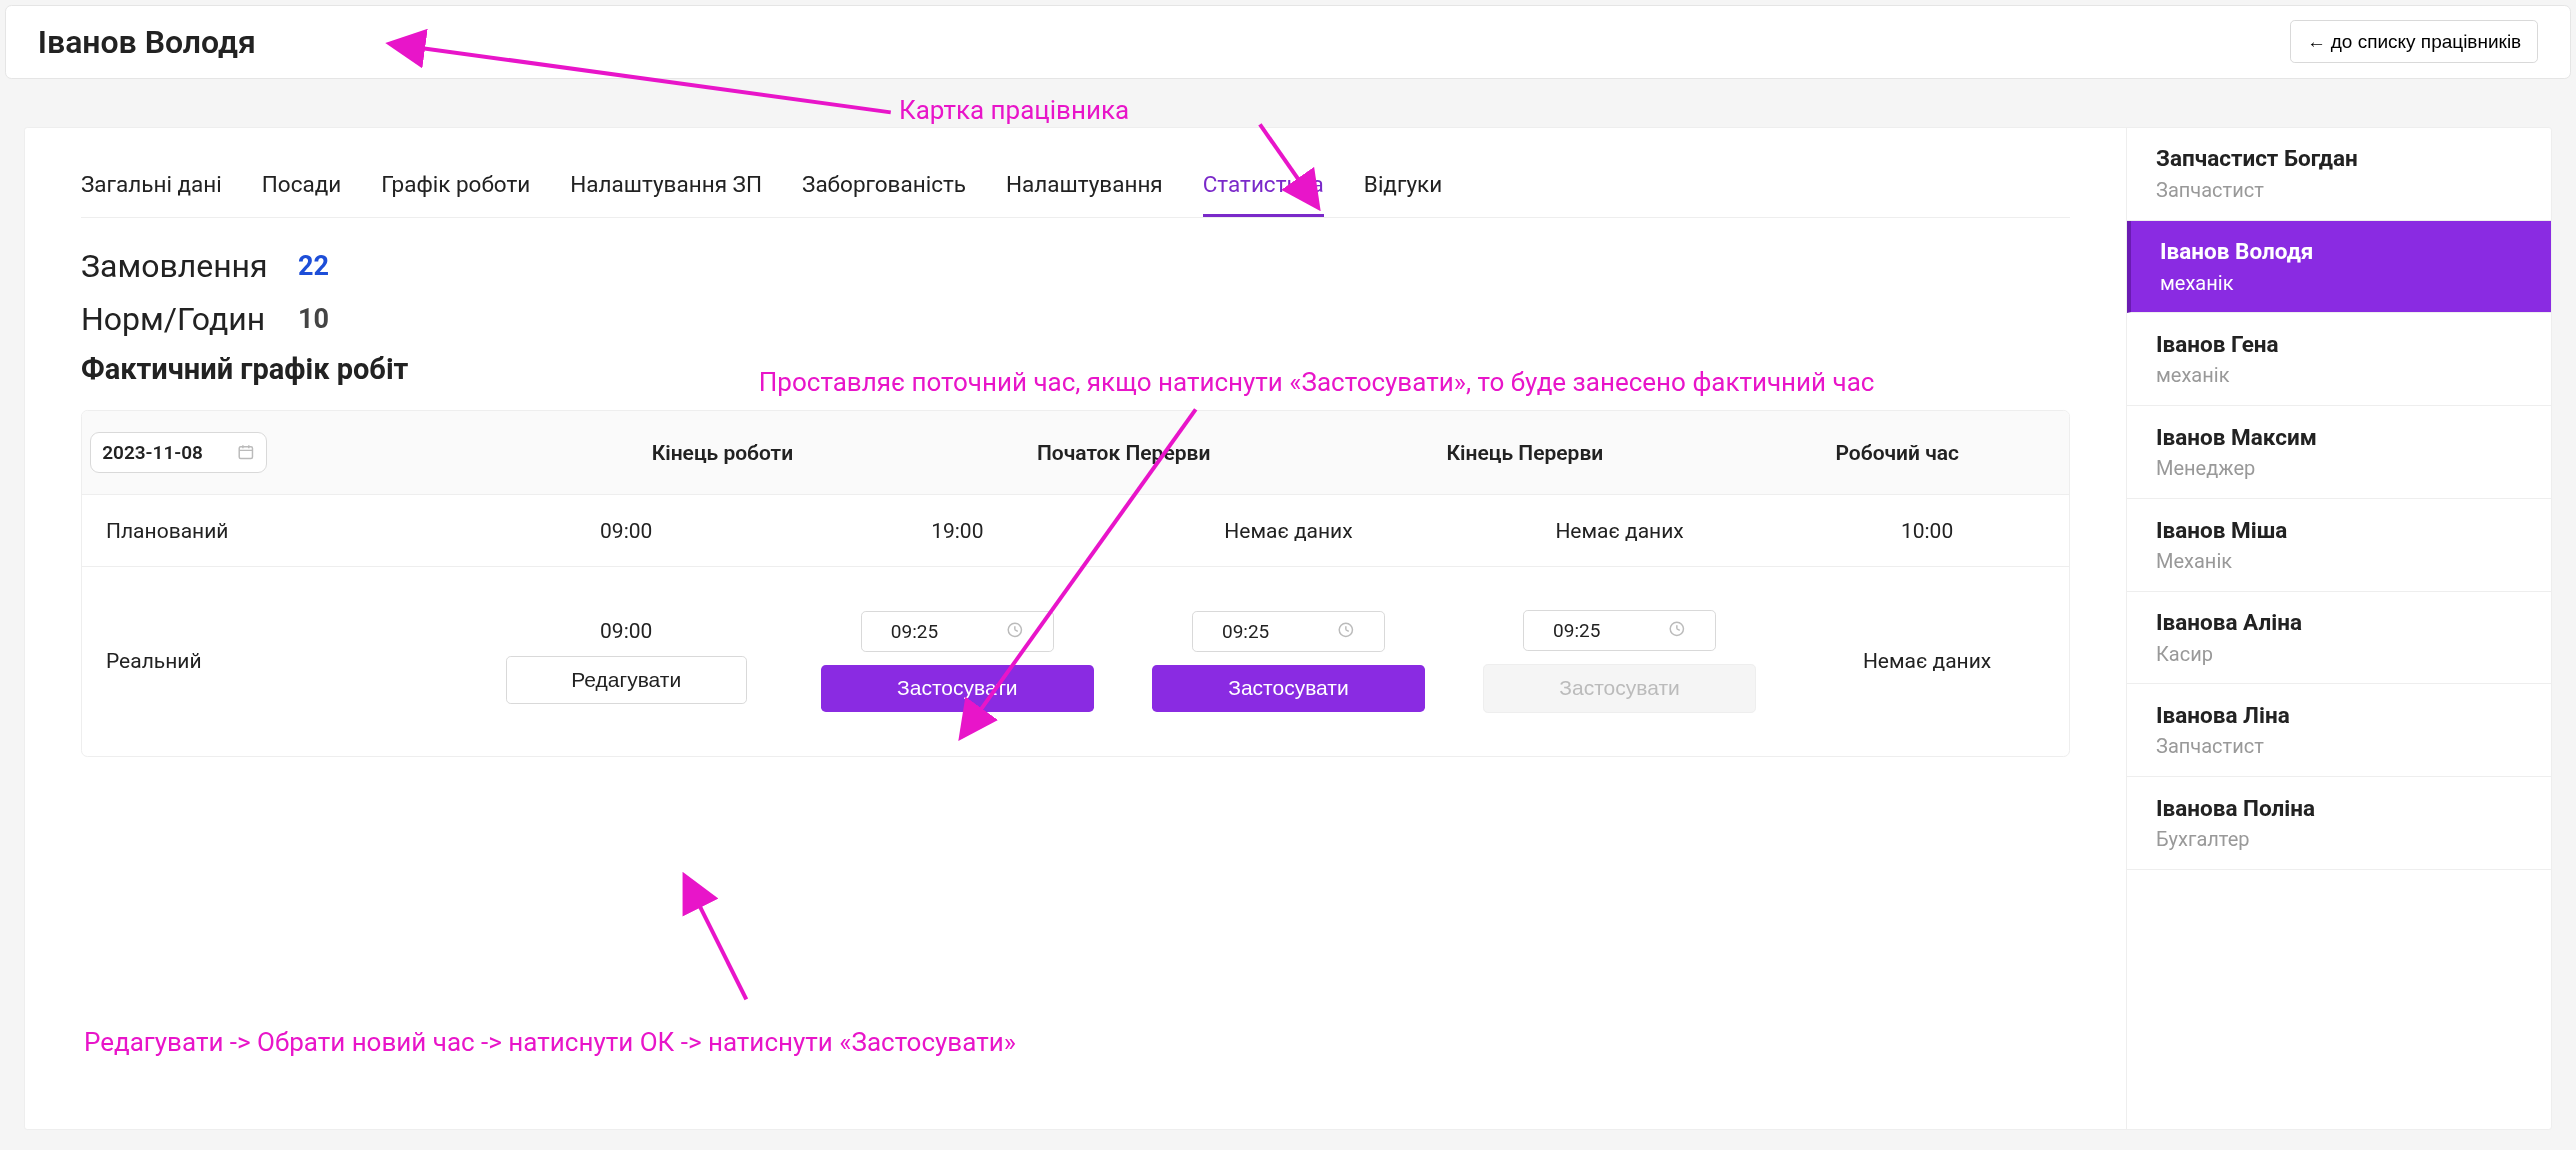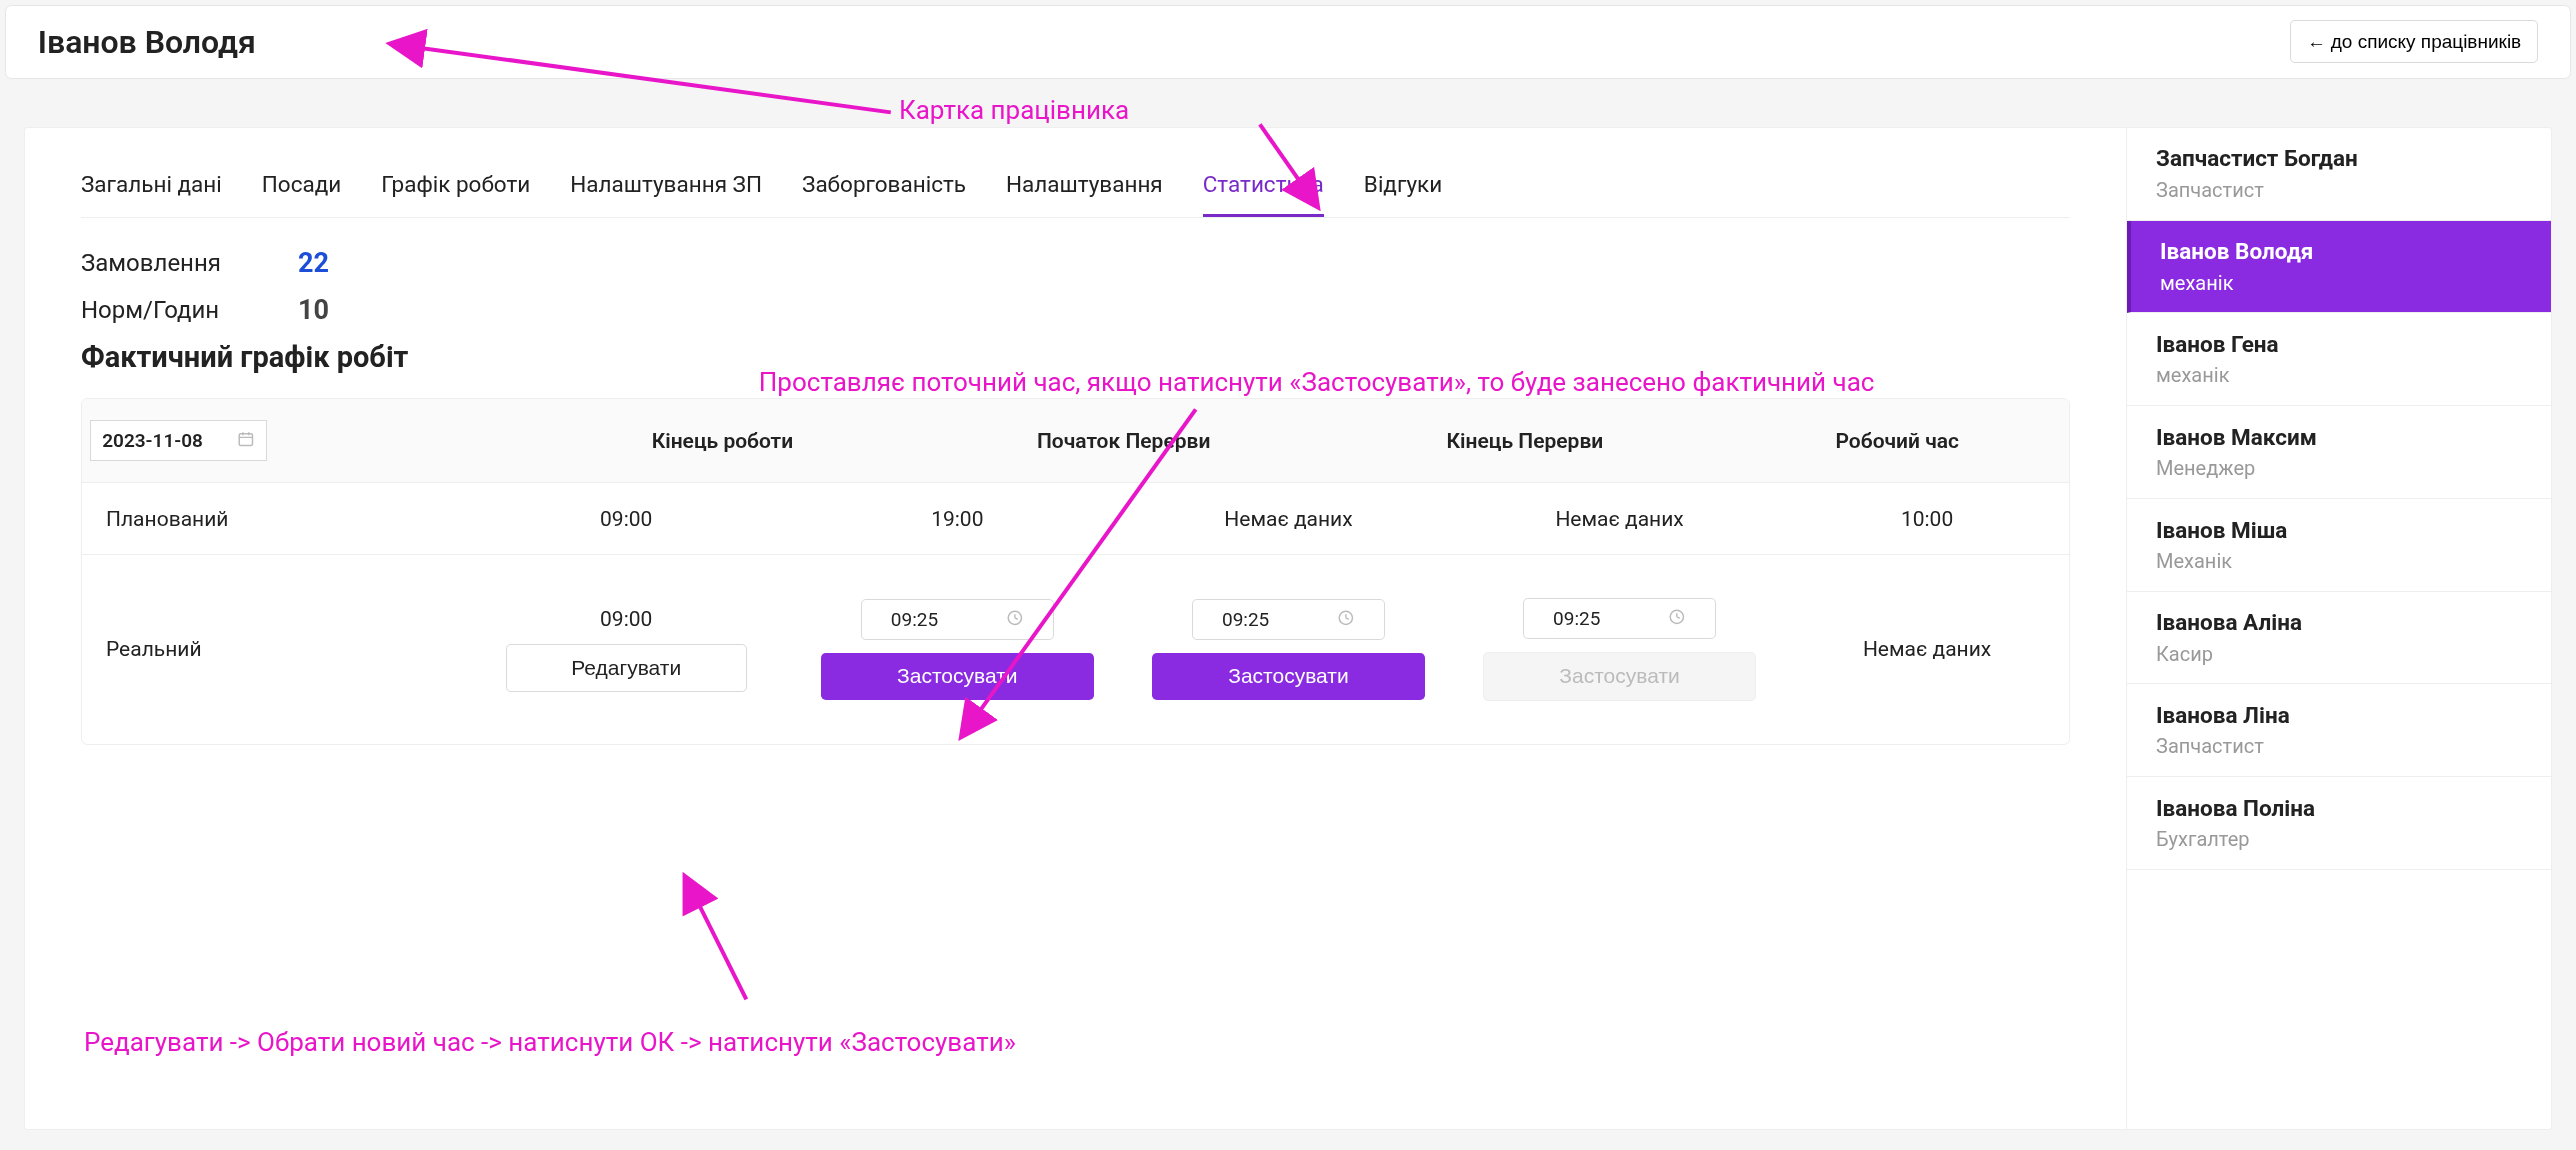--- a/index.html
+++ b/index.html
@@ -50,21 +50,21 @@
   font-size: 22.5px;
   color: #222;
   padding-bottom: 17.7px;
   cursor: pointer;
 }
 .tab.active {
   color: #7a29c9;
   border-bottom: 3.2px solid #7a29c9;
 }
 .stats-row { display: flex; align-items: center; gap: 32px; margin-bottom: 14.4px; }
-.stats-label { font-size: 24px; color: #222; width: 185px; }
+.stats-label { font-size: 32px; color: #222; width: 185px; }
 .stats-value { font-size: 27px; font-weight: 700; color: #1d4ed8; }
 .stats-value.small { color: #444; }
 .section-title { font-size: 29px; font-weight: 700; margin-bottom: 24px; }
 .schedule-table { border: 0.8px solid #eee; border-radius: 6.4px; overflow: hidden; }
 .schedule-row { display: flex; }
 .schedule-cell {
   flex: 1;
   padding: 19px 8px;
   text-align: center;
   font-size: 21px;
@@ -76,26 +76,26 @@
   gap: 13px;
 }
 .schedule-cell.first { flex: 1.1; text-align: left; padding-left: 24px; align-items: flex-start; }
 .schedule-cell.narrow { flex: 0.85; }
 .schedule-row.head { background: #fafafa; border-bottom: 0.8px solid #eee; }
 .schedule-row.head .schedule-cell { font-weight: 600; padding: 21px 8px; }
 .schedule-row.body { border-bottom: 0.8px solid #eee; min-height: 72px; }
 .schedule-row.body:last-child { border-bottom: none; }
 .date-input {
   border: 0.8px solid #d9d9d9;
-  border-radius: 0;
+  border-radius: 9px;
   padding: 8px 11.2px;
   font-size: 19px;
   width: 177px;
   display: flex;
-  align-items: center;
+  align-items: flex-end;
   justify-content: space-between;
   background: #fff;
 }
 .time-input {
   border: 0.8px solid #d9d9d9;
   border-radius: 4.8px;
   padding: 8px 29px;
   font-size: 19px;
   width: 193px;
   display: flex;

